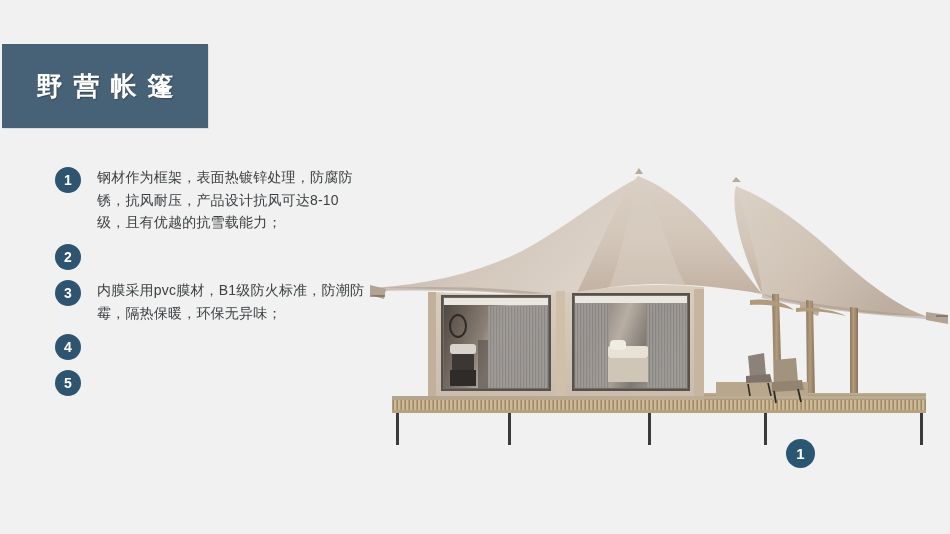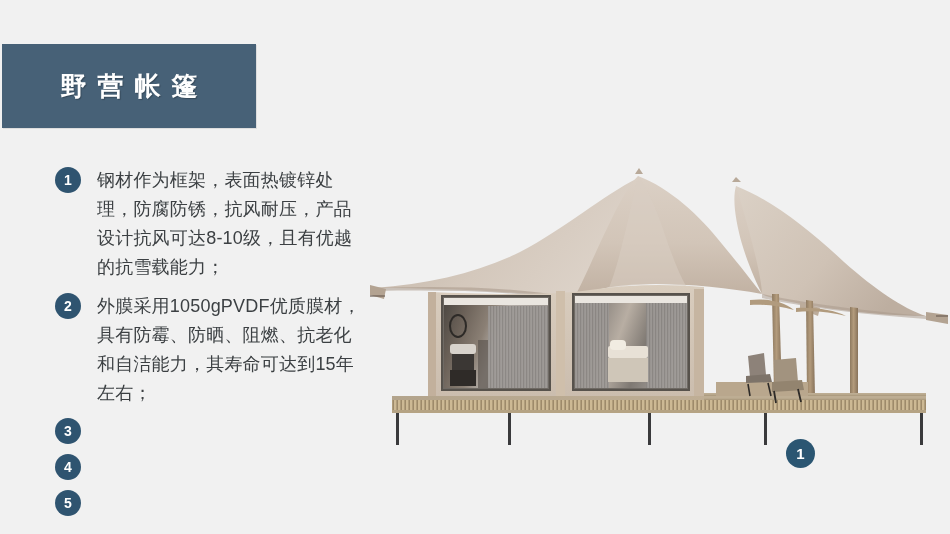--- a/index.html
+++ b/index.html
@@ -6,21 +6,21 @@
   html,body { width:950px; height:534px; }
   body {
     background:#f1f1f1;
     font-family:"Liberation Sans","DejaVu Sans",sans-serif;
     overflow:hidden;
     position:relative;
   }
 
   
   #title-banner {
-    position:absolute; left:2px; top:44px; width:254px; height:84px;
+    position:absolute; left:2px; top:44px; width:206px; height:84px;
     background:#476177;
     display:flex; align-items:center; justify-content:center;
     box-shadow:1px 1px 0 #ddd;
   }
   #title-banner .title-text {
     color:#ffffff;
     font-size:26px;
     font-weight:bold;
     letter-spacing:11px;
     text-indent:11px;
@@ -43,21 +43,21 @@
     border-radius:50%;
     background:#2f5470;
     color:#fff;
     font-size:14px;
     font-weight:bold;
     display:flex; align-items:center; justify-content:center;
     margin-right:16px;
     margin-top:1px;
   }
   .feature-text {
-    font-size:18px;
+    font-size:14px;
     line-height:1.62;
     color:#3c4043;
     letter-spacing:.2px;
   }
 
   
   #tent-figure {
     position:absolute; left:370px; top:160px; width:580px; height:285px;
   }
   #tent-figure svg { display:block; width:580px; height:285px; }
@@ -106,25 +106,25 @@
 
 <div id="feature-list">
 
   <div class="feature-item">
     <div class="bullet">1</div>
     <div class="feature-text">钢材作为框架，表面热镀锌处理，防腐防锈，抗风耐压，产品设计抗风可达8-10级，且有优越的抗雪载能力；</div>
   </div>
 
   <div class="feature-item">
     <div class="bullet">2</div>
-    <div class="feature-text">外膜采用1050gPVDF优质膜材，具有防霉、防晒、阻燃、抗老化和自洁能力，其寿命可达到15年左右；</div>
   </div>
 
   <div class="feature-item">
     <div class="bullet">3</div>
+    <div class="feature-text">内膜采用pvc膜材，B1级防火标准，防潮防霉，隔热保暖，环保无异味；</div>
   </div>
 
   <div class="feature-item">
     <div class="bullet">4</div>
   </div>
 
   <div class="feature-item">
     <div class="bullet">5</div>
   </div>
 

